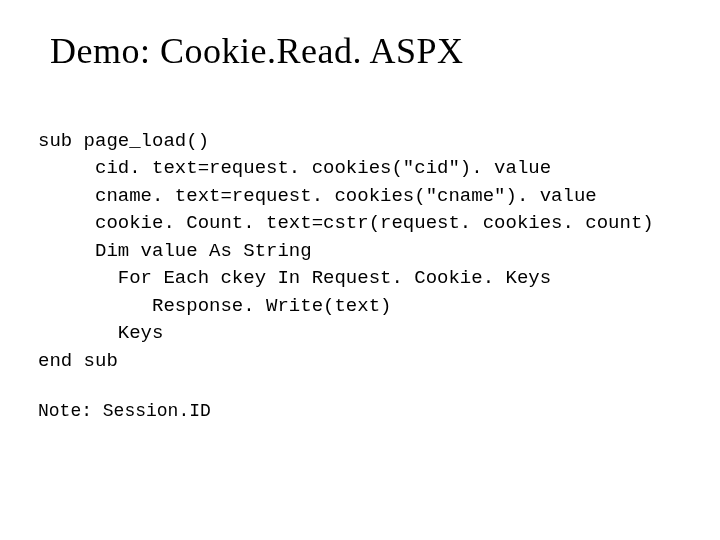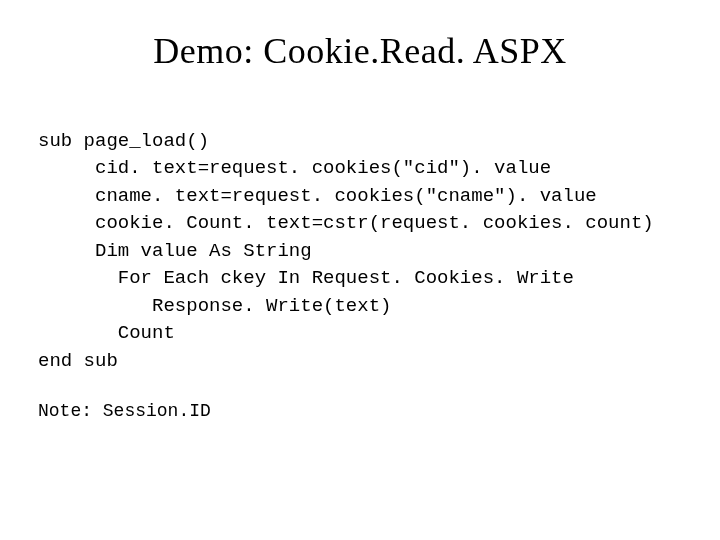--- a/index.html
+++ b/index.html
@@ -14,21 +14,20 @@
   .slide {
     box-sizing: border-box;
     width: 720px;
     height: 540px;
     padding: 30px 50px 30px 50px;
     position: relative;
   }
   .title {
     font-size: 36px;
     font-weight: 400;
-    text-align: center;
     margin: 0 0 28px 0;
     letter-spacing: 0.5px;
   }
   .code {
     font-family: "Courier New", Courier, monospace;
     font-size: 19px;
     line-height: 1.45;
     white-space: pre;
     margin-left: -12px;
   }
@@ -44,19 +43,19 @@
 
 <div class="slide">
   <h1 class="title">Demo: Cookie.Read. ASPX</h1>
 
   <div class="code">
 <span>sub page_load()</span>
 <span>     cid. text=request. cookies("cid"). value</span>
 <span>     cname. text=request. cookies("cname"). value</span>
 <span>     cookie. Count. text=cstr(request. cookies. count)</span>
 <span>     Dim value As String</span>
-<span>       For Each ckey In Request. Cookies. Write</span>
+<span>       For Each ckey In Request. Cookie. Keys</span>
 <span>          Response. Write(text)</span>
-<span>       Count</span>
+<span>       Keys</span>
 <span>end sub</span></div>
 
   <div class="note">Note: Session.ID</div>
 </div>
 
 </body></html>

